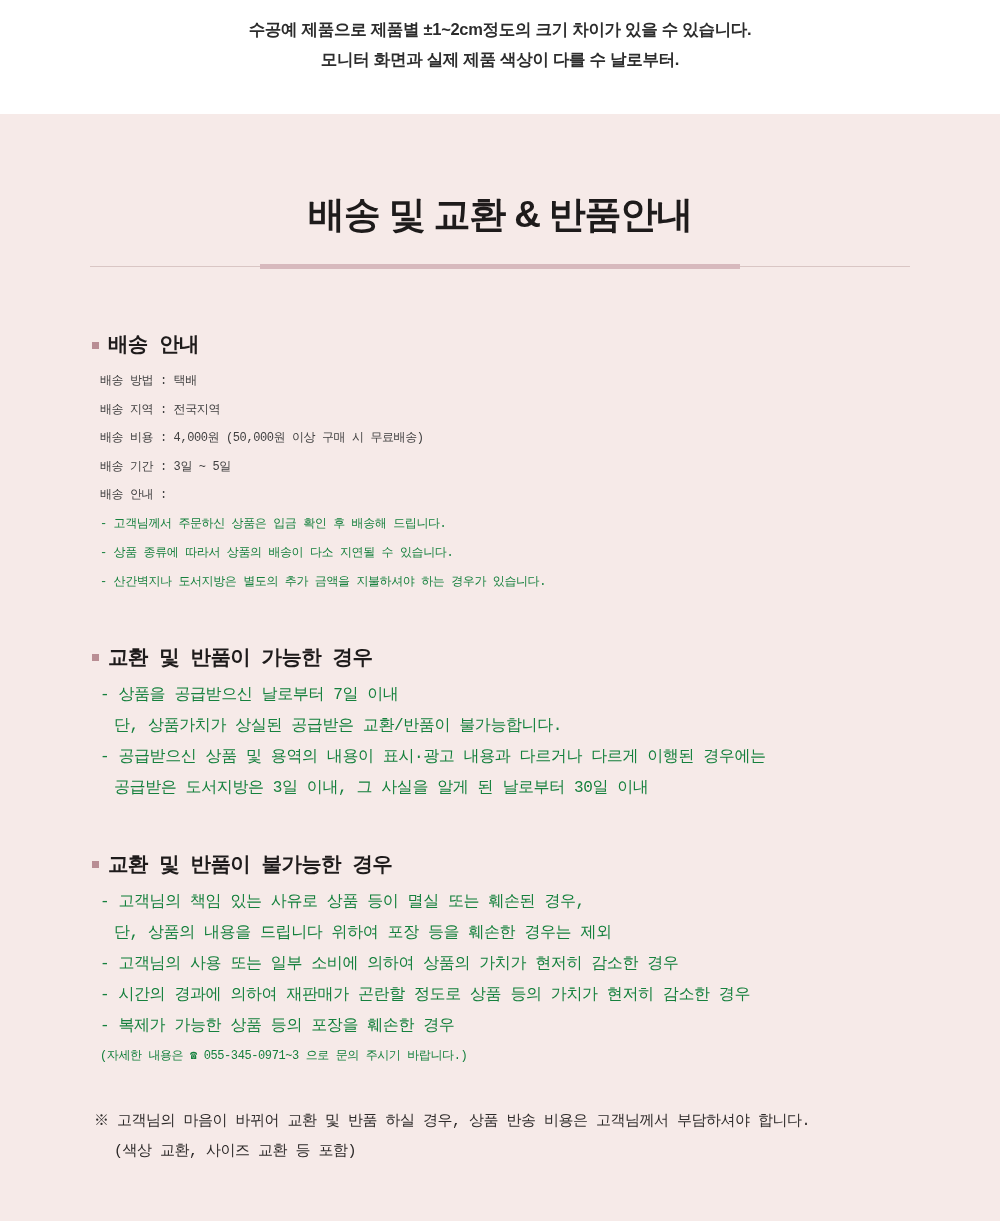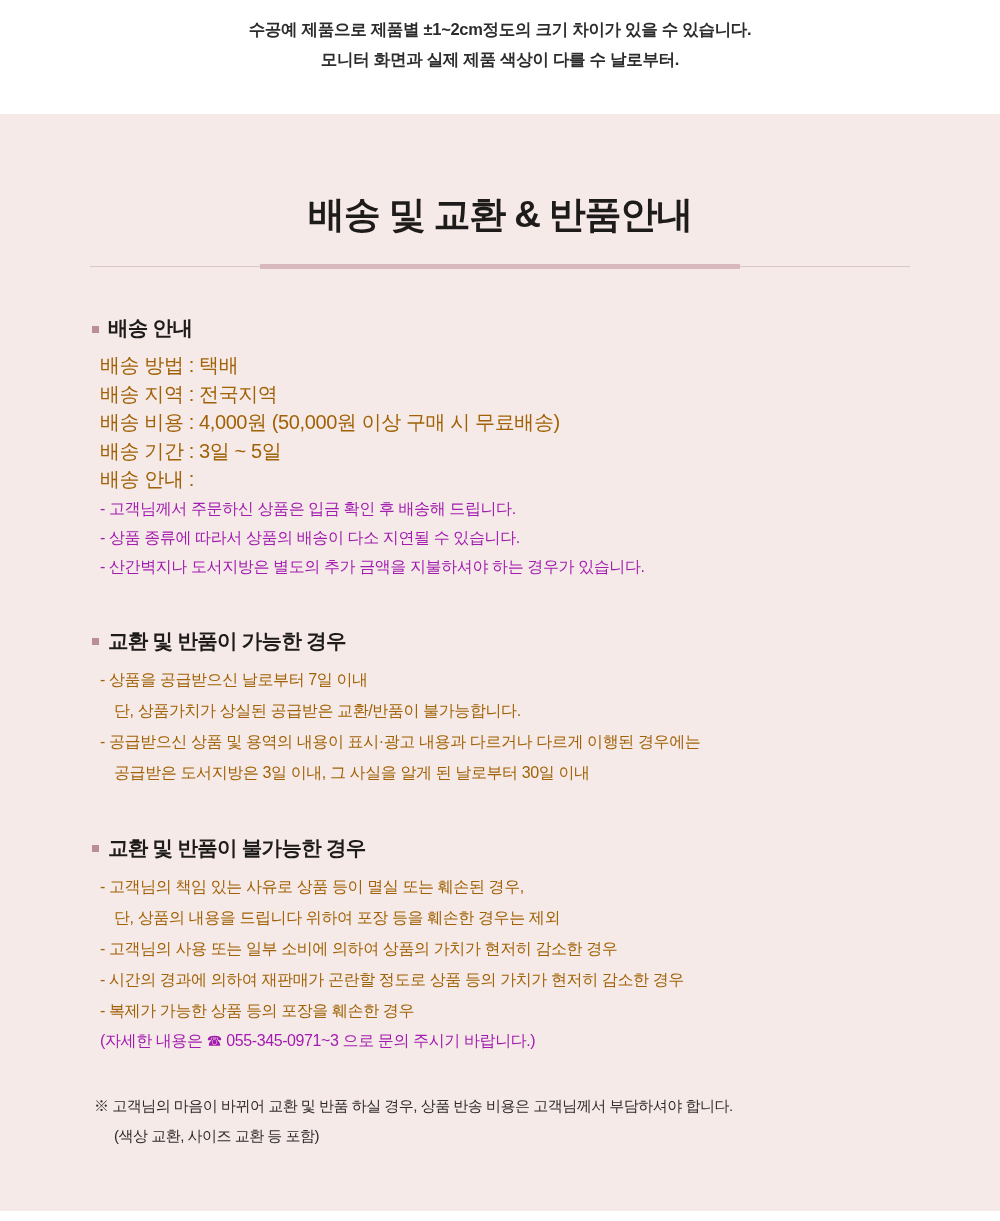--- a/index.html
+++ b/index.html
@@ -70,22 +70,23 @@
     transform: translateX(-50%);
     top: 0;
     width: 480px;
     height: 5px;
     background: #d7b9bd;
   }
 
   
   .content {
     width: 820px;
-    margin: 0 auto;
+    margin: 16px auto;
     padding-top: 44px;
+    font-family: Liberation Mono, monospace;
   }
 
   .section {
     margin-bottom: 34px;
   }
   .section:last-child {
     margin-bottom: 0;
   }
 
   .section-head {
@@ -104,44 +105,44 @@
     margin-top: 2px;
   }
   .section-title {
     font-size: 20.5px;
     font-weight: 700;
     letter-spacing: -0.7px;
     color: #1e1b1b;
   }
 
   .kv-line {
-    font-size: 20px;
+    font-size: 12px;
     line-height: 28.5px;
     letter-spacing: -0.4px;
-    color: #a16207;
+    color: #404040;
     padding-left: 10px;
   }
 
   .dash-line {
     font-size: 16px;
     line-height: 31px;
     letter-spacing: -0.4px;
-    color: #a16207;
+    color: #15803d;
     padding-left: 10px;
   }
   .dash-line .sub {
     display: block;
     padding-left: 14px;
   }
 
   .note-line {
-    font-size: 16px;
+    font-size: 12px;
     line-height: 29px;
     letter-spacing: -0.4px;
-    color: #a21caf;
+    color: #15803d;
     padding-left: 10px;
   }
 
   .star-block {
     margin-top: 36px;
     padding-left: 4px;
   }
   .star-line {
     font-size: 15px;
     line-height: 30px;

